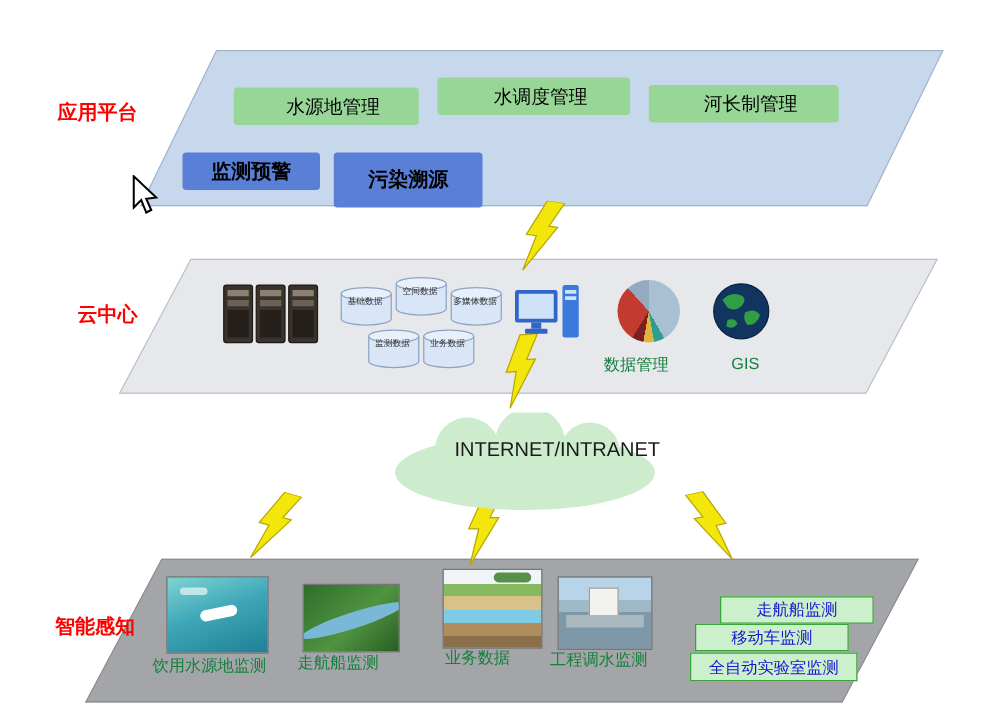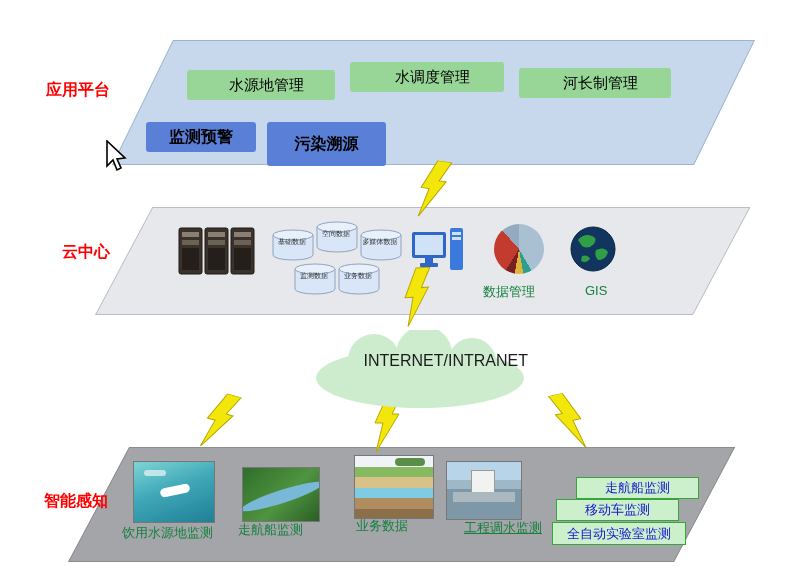--- a/index.html
+++ b/index.html
@@ -182,19 +182,19 @@
 
   <div class="photo" style="left:354px;top:455px;width:78px;height:62px;background:linear-gradient(#f0f4f8 0 18%,#87b961 18% 34%,#d8c28a 34% 52%,#7fcbe4 52% 68%,#b08d5f 68% 85%,#8a6f4a 85% 100%);">
     <div class="abs" style="left:40px;top:2px;width:30px;height:8px;background:#5a8f4a;border-radius:4px;"></div>
   </div>
   <div class="small-label" style="left:356px;top:517px;">业务数据</div>
 
   <div class="photo" style="left:446px;top:461px;width:74px;height:57px;background:linear-gradient(#b8d4e8 0 32%,#9fb8c8 32% 48%,#7f98a8 48% 100%);">
     <div class="abs" style="left:24px;top:8px;width:22px;height:28px;background:#f2f2f0;border:1px solid #9a9a98;"></div>
     <div class="abs" style="left:6px;top:30px;width:62px;height:10px;background:#aab8bf;"></div>
   </div>
-  <div class="small-label" style="left:464px;top:519px;text-decoration:underline;">工程调水监测</div>
+  <div class="small-label" style="left:440px;top:519px;">工程调水监测</div>
 
   <div class="sense-btn" style="left:556px;top:477px;width:121px;height:20px;margin-left:20px;">走航船监测</div>
   <div class="sense-btn" style="left:556px;top:499px;width:121px;height:20px;">移动车监测</div>
   <div class="sense-btn" style="left:552px;top:522px;width:132px;height:21px;">全自动实验室监测</div>
 
 </div>
 
 </body></html>

